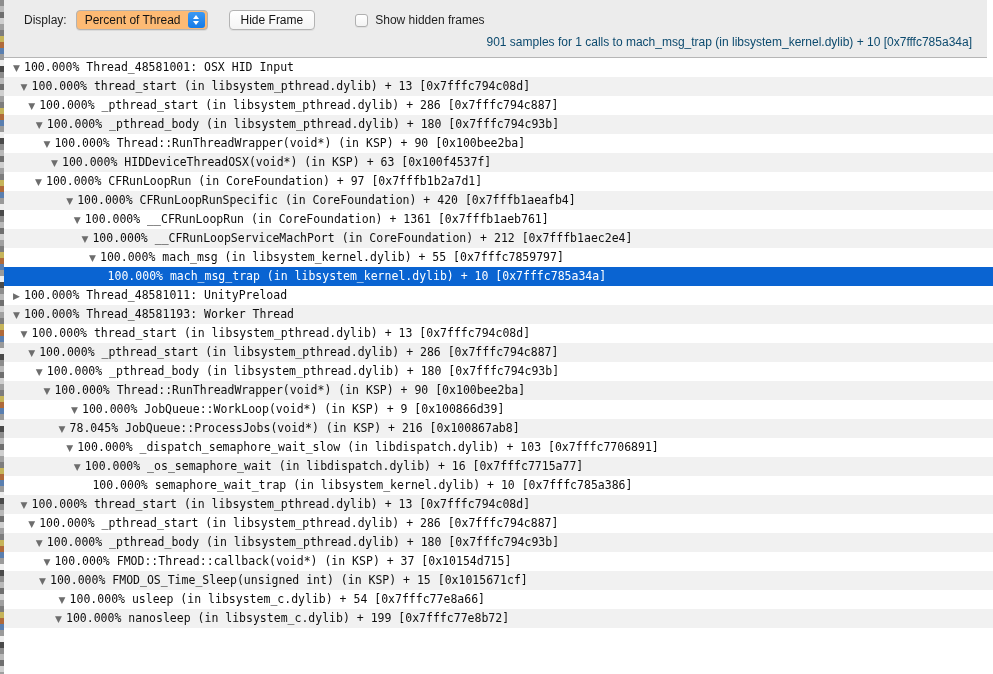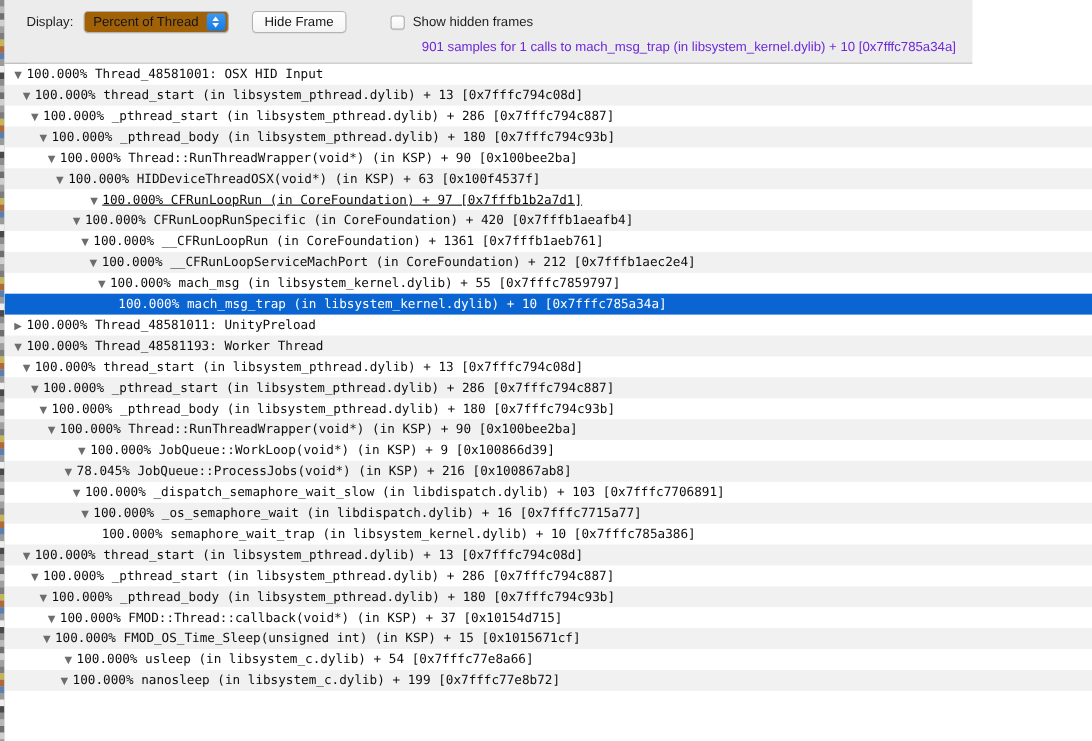--- a/index.html
+++ b/index.html
@@ -37,21 +37,21 @@
     display: block;
     width: 4px;
     height: 6px;
     background: #8d8d8d;
   }
 
   
   .toolbar {
     position: absolute;
     left: 4px; top: 0;
-    width: 880px;
+    width: 983px;
     height: 58px;
     background: #ececec;
     border-bottom: 1px solid #b6b6b6;
     box-sizing: border-box;
   }
   .toolbar-row {
     position: absolute;
     left: 0; top: 8px;
     height: 24px;
     display: flex;
@@ -65,21 +65,21 @@
     white-space: nowrap;
   }
 
   
   .popup {
     position: relative;
     display: inline-flex;
     align-items: center;
     height: 20px;
     min-width: 127px;
-    background: #a16207;
+    background: #fdba74;
     border: 1px solid #b3b3b3;
     border-radius: 4px;
     box-shadow: 0 1px 0 rgba(0,0,0,0.07);
     box-sizing: border-box;
     padding: 0 26px 0 8px;
     cursor: default;
   }
   .popup-text {
     font-size: 12px;
     color: #151515;
@@ -144,21 +144,21 @@
     color: #1e1e1e;
     margin-left: 7px;
     white-space: nowrap;
   }
 
   .samples-line {
     position: absolute;
     right: 15px;
     top: 35px;
     font-size: 12px;
-    color: #6d28d9;
+    color: #0c4a6e;
     white-space: nowrap;
   }
 
   
   .tree {
     position: absolute;
     left: 4px;
     top: 58px;
     width: 989px;
     height: 616px;
@@ -337,21 +337,21 @@
     <div class="samples-line">901 samples for 1 calls to mach_msg_trap  (in libsystem_kernel.dylib) + 10  [0x7fffc785a34a]</div>
   </div>
 
   <div class="tree" id="tree">
       <div class="row" style="padding-left: 9px;"><span class="tri">▼</span><span class="fname">100.000% Thread_48581001: OSX HID Input</span></div>
       <div class="row alt" style="padding-left: 16.6px;"><span class="tri">▼</span><span class="fname">100.000% thread_start  (in libsystem_pthread.dylib) + 13  [0x7fffc794c08d]</span></div>
       <div class="row" style="padding-left: 24.2px;"><span class="tri">▼</span><span class="fname">100.000% _pthread_start  (in libsystem_pthread.dylib) + 286  [0x7fffc794c887]</span></div>
       <div class="row alt" style="padding-left: 31.8px;"><span class="tri">▼</span><span class="fname">100.000% _pthread_body  (in libsystem_pthread.dylib) + 180  [0x7fffc794c93b]</span></div>
       <div class="row" style="padding-left: 39.4px;"><span class="tri">▼</span><span class="fname">100.000% Thread::RunThreadWrapper(void*)  (in KSP) + 90  [0x100bee2ba]</span></div>
       <div class="row alt" style="padding-left: 47px;"><span class="tri">▼</span><span class="fname">100.000% HIDDeviceThreadOSX(void*)  (in KSP) + 63  [0x100f4537f]</span></div>
-      <div class="row" style="padding-left: 78px; text-decoration: underline;"><span class="tri">▼</span><span class="fname">100.000% CFRunLoopRun  (in CoreFoundation) + 97  [0x7fffb1b2a7d1]</span></div>
+      <div class="row" style="padding-left: 31px;"><span class="tri">▼</span><span class="fname">100.000% CFRunLoopRun  (in CoreFoundation) + 97  [0x7fffb1b2a7d1]</span></div>
       <div class="row alt" style="padding-left: 62.2px;"><span class="tri">▼</span><span class="fname">100.000% CFRunLoopRunSpecific  (in CoreFoundation) + 420  [0x7fffb1aeafb4]</span></div>
       <div class="row" style="padding-left: 69.8px;"><span class="tri">▼</span><span class="fname">100.000% __CFRunLoopRun  (in CoreFoundation) + 1361  [0x7fffb1aeb761]</span></div>
       <div class="row alt" style="padding-left: 77.4px;"><span class="tri">▼</span><span class="fname">100.000% __CFRunLoopServiceMachPort  (in CoreFoundation) + 212  [0x7fffb1aec2e4]</span></div>
       <div class="row" style="padding-left: 85px;"><span class="tri">▼</span><span class="fname">100.000% mach_msg  (in libsystem_kernel.dylib) + 55  [0x7fffc7859797]</span></div>
       <div class="row sel" style="padding-left: 92.6px;"><span class="tri none"></span><span class="fname">100.000% mach_msg_trap  (in libsystem_kernel.dylib) + 10  [0x7fffc785a34a]</span></div>
       <div class="row" style="padding-left: 9px;"><span class="tri">▶</span><span class="fname">100.000% Thread_48581011: UnityPreload</span></div>
       <div class="row alt" style="padding-left: 9px;"><span class="tri">▼</span><span class="fname">100.000% Thread_48581193: Worker Thread</span></div>
       <div class="row" style="padding-left: 16.6px;"><span class="tri">▼</span><span class="fname">100.000% thread_start  (in libsystem_pthread.dylib) + 13  [0x7fffc794c08d]</span></div>
       <div class="row alt" style="padding-left: 24.2px;"><span class="tri">▼</span><span class="fname">100.000% _pthread_start  (in libsystem_pthread.dylib) + 286  [0x7fffc794c887]</span></div>
       <div class="row" style="padding-left: 31.8px;"><span class="tri">▼</span><span class="fname">100.000% _pthread_body  (in libsystem_pthread.dylib) + 180  [0x7fffc794c93b]</span></div>

